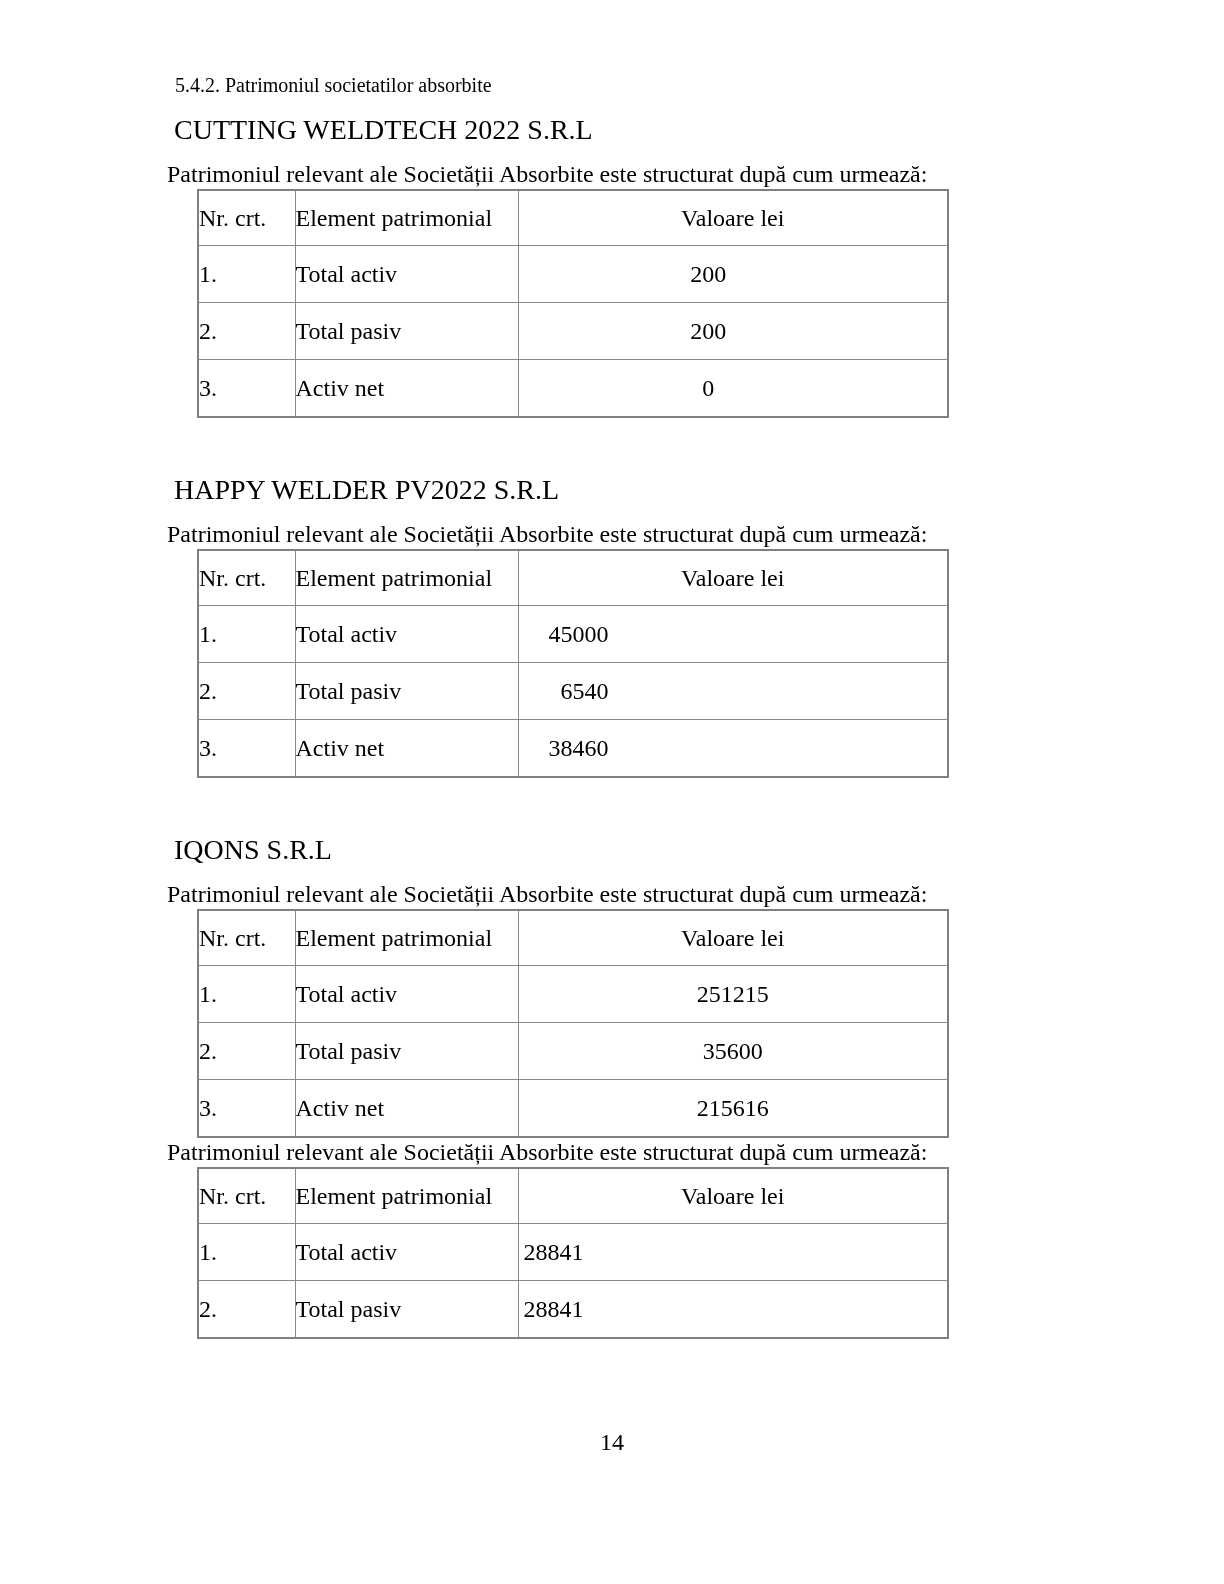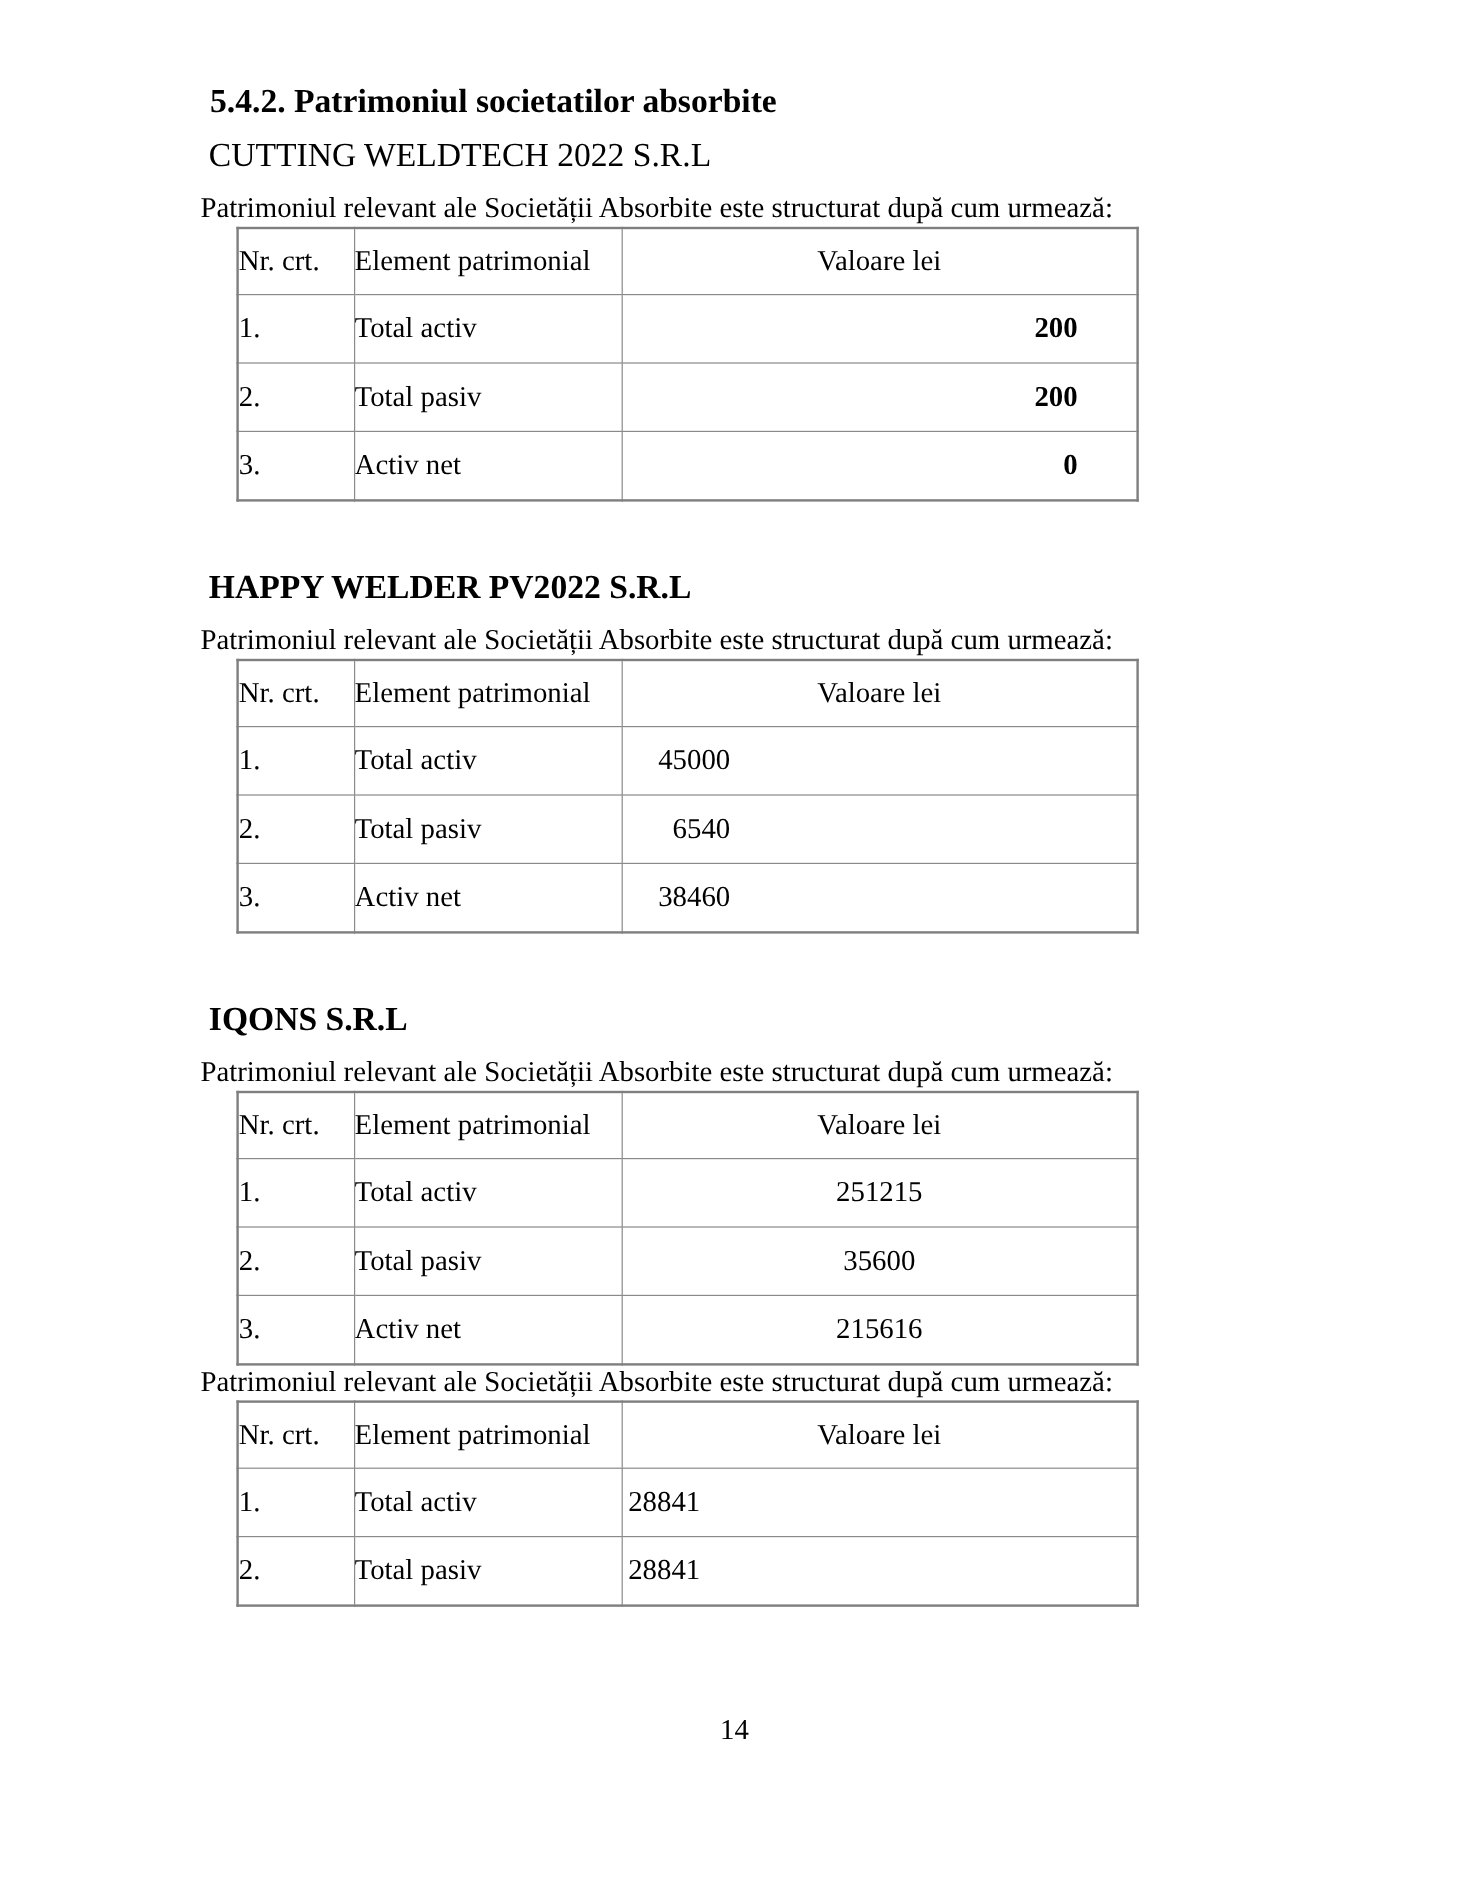--- a/index.html
+++ b/index.html
@@ -14,34 +14,33 @@
     overflow: hidden;
     font-family: "Liberation Serif", "DejaVu Serif", serif;
     font-size: 24px;
     color: #000000;
     -webkit-font-smoothing: antialiased;
   }
   .page {
     padding: 71px 0 0 165px;
   }
   .doc-heading {
-    font-size: 28px;
-    font-weight: bold;
+    font-size: 20px;
+    font-weight: normal;
     line-height: 28px;
     margin: 0 0 17px 10px;
   }
   .company-name {
     font-size: 28px;
     font-weight: normal;
     line-height: 28px;
     margin: 0 0 16px 9px;
   }
   .section + .section .company-name {
     margin-top: 58px;
-    font-weight: bold;
   }
   .intro {
     line-height: 28px;
     margin: 0 0 1px 2px;
   }
   table.patrimony {
     border-collapse: collapse;
     table-layout: fixed;
     width: 750px;
     border: 2px solid #7f7f7f;
@@ -59,21 +58,21 @@
   }
   table.patrimony col.c-nr      { width: 97px; }
   table.patrimony col.c-element { width: 223px; }
   table.patrimony col.c-valoare { width: 430px; }
   table.patrimony tr.hdr th { height: 54px; }
   table.patrimony tr.row td { height: 56px; }
   th.h-nr, td.c-nr-cell       { text-align: left; padding-left: 7px; }
   th.h-element, td.c-el-cell  { text-align: left; padding-left: 6px; }
   th.h-valoare                { text-align: center; }
   
-  table.t-center-offset td.val { text-align: right; padding-right: 49px; font-weight: bold; }
+  table.t-center-offset td.val { text-align: center; padding-right: 49px; }
   table.t-tab td.val           { text-align: left; padding-left: 2px; }
   table.t-tab td.val .num      { display: inline-block; min-width: 88px; text-align: right; }
   table.t-center td.val        { text-align: center; }
   table.t-left td.val          { text-align: left; padding-left: 5px; }
   .page-number {
     position: absolute;
     top: 1428px;
     left: 0;
     width: 1224px;
     text-align: center;

